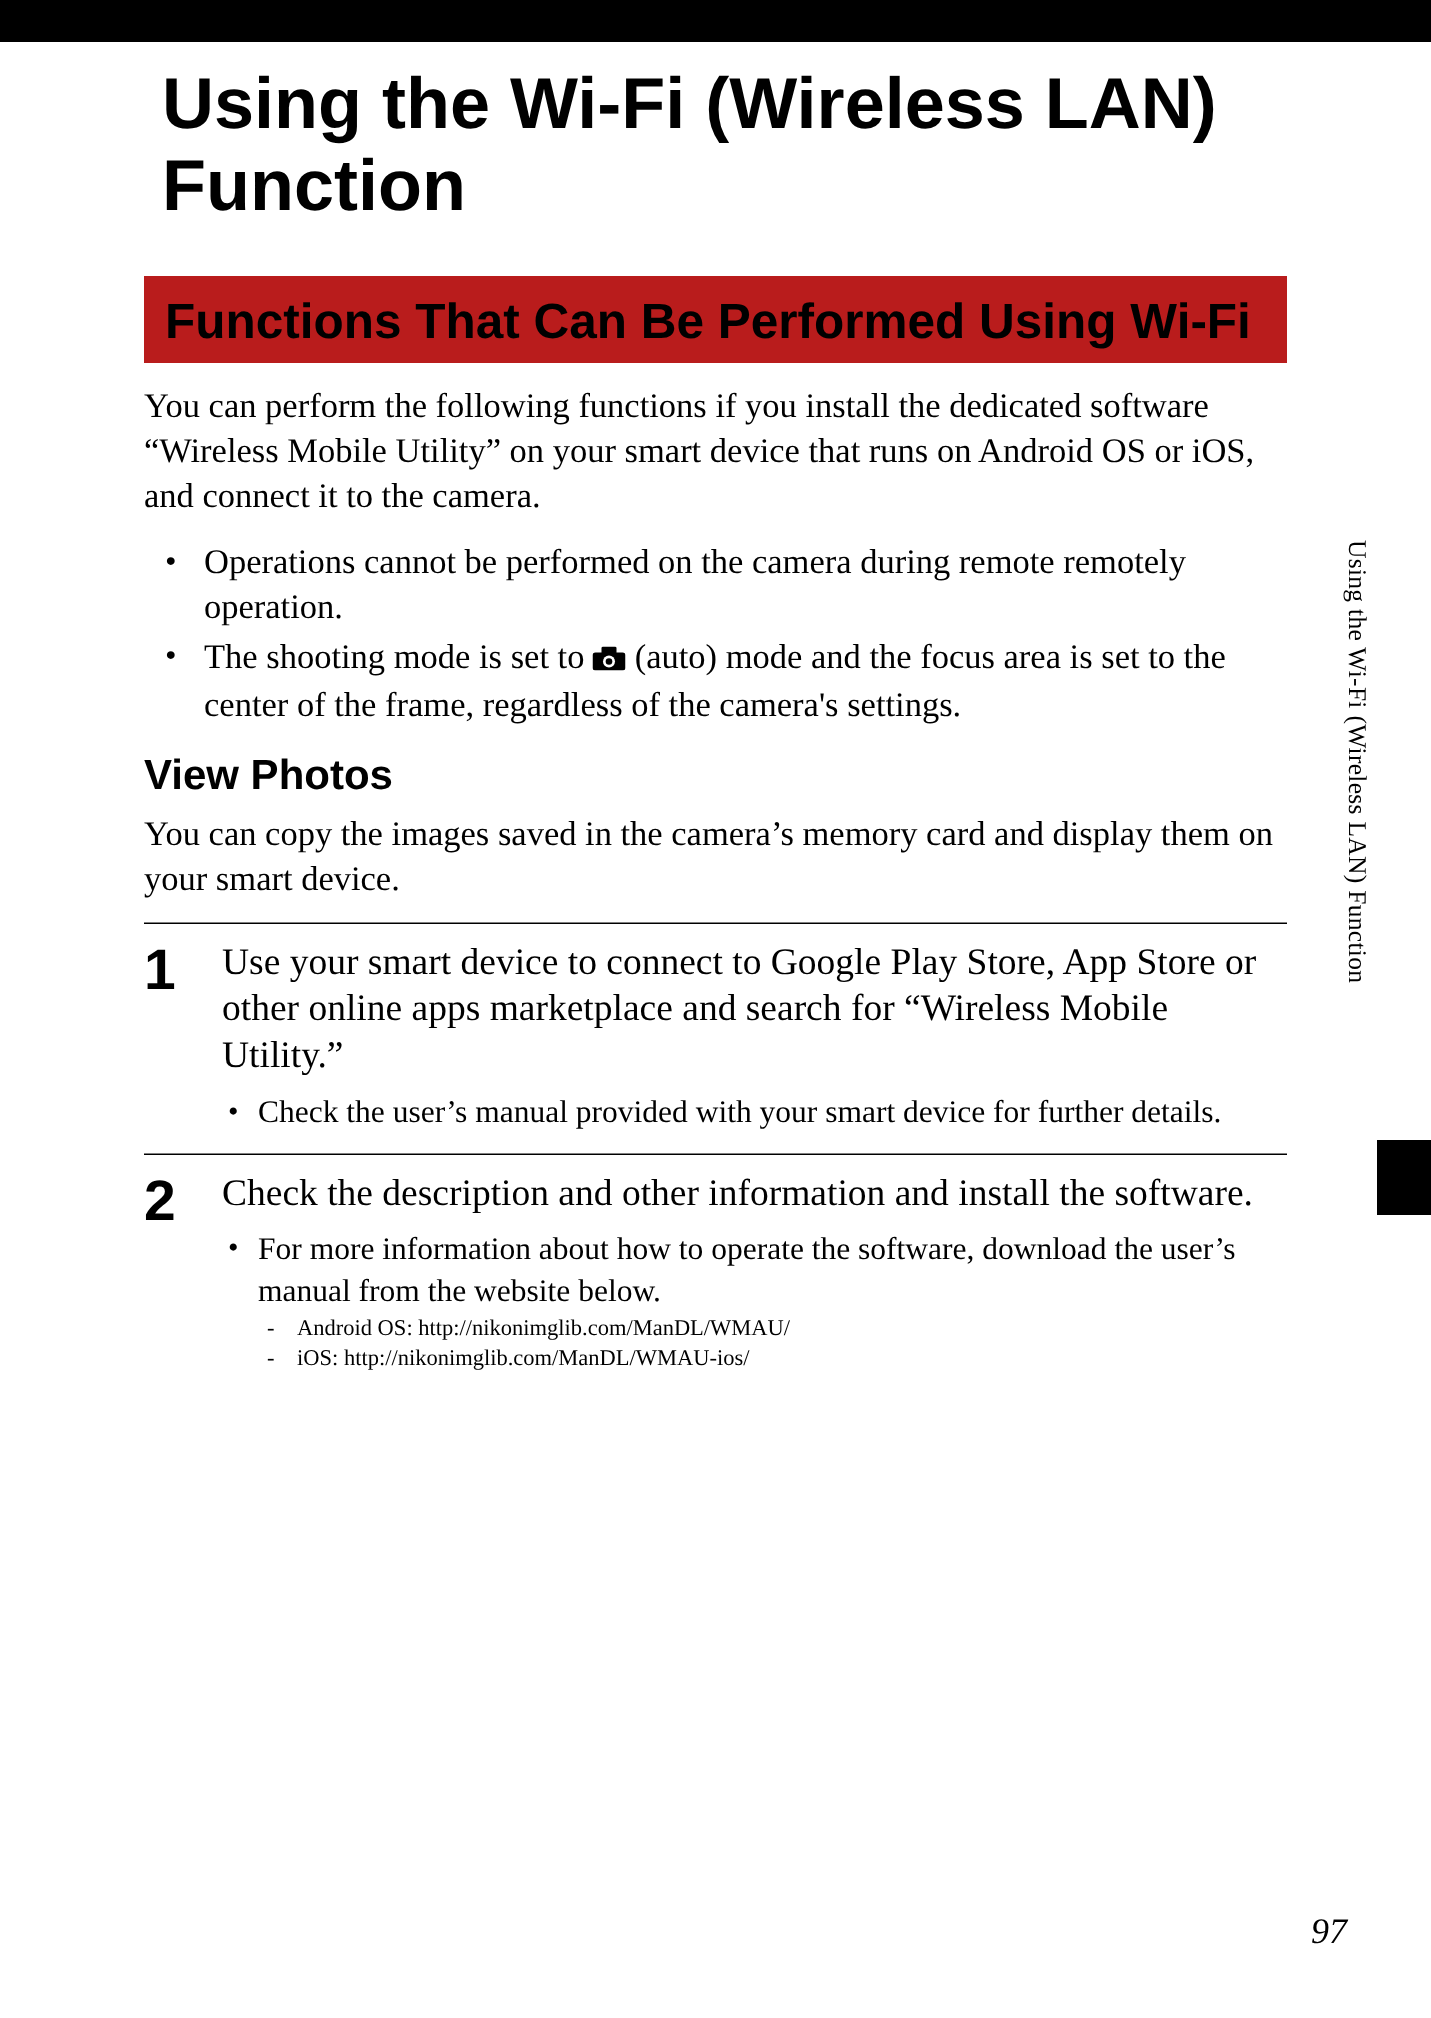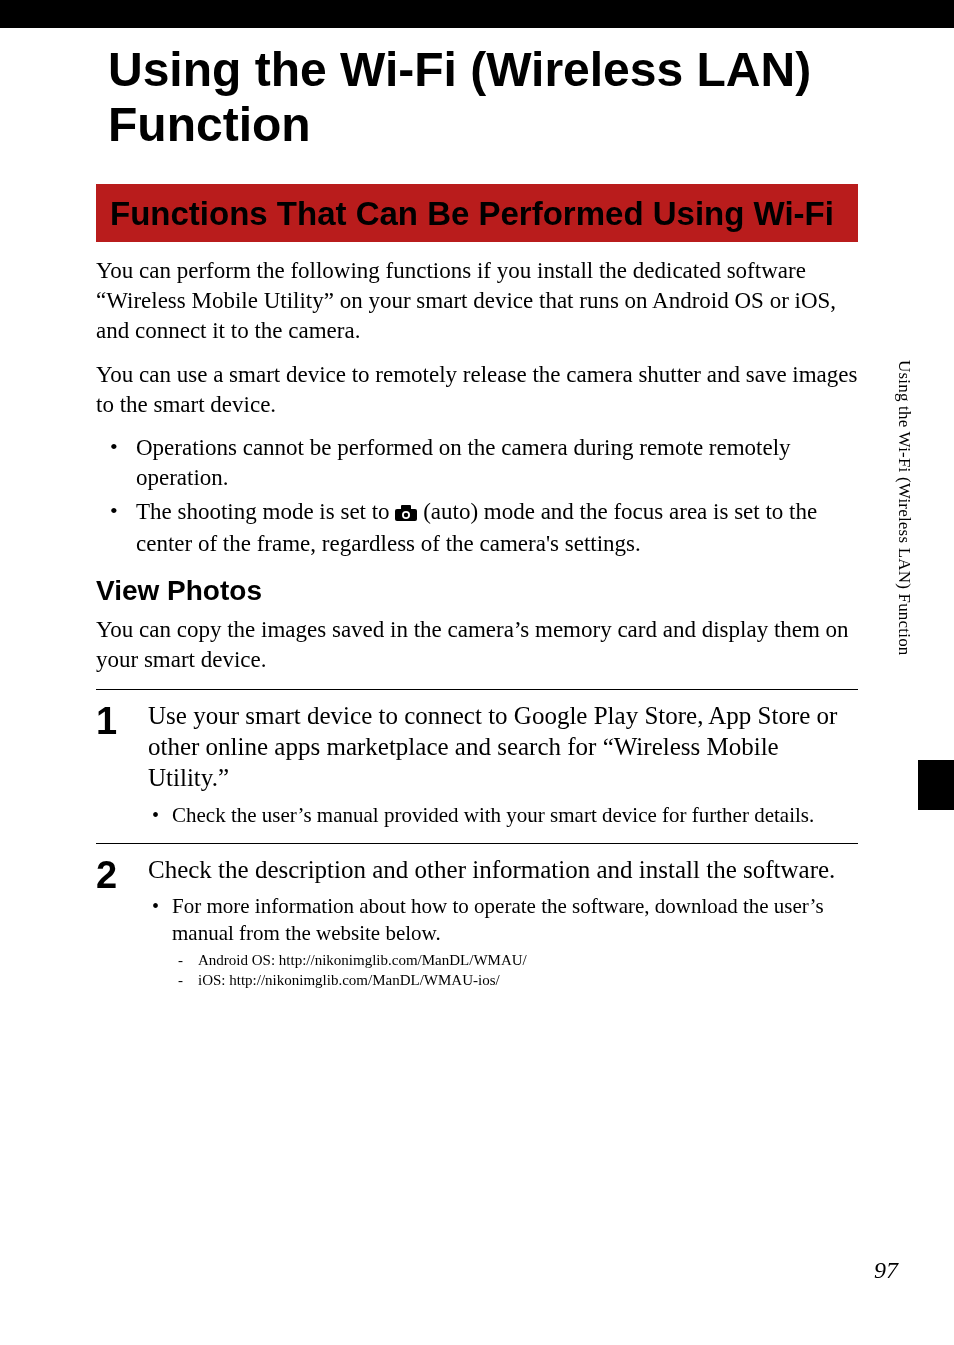--- a/index.html
+++ b/index.html
@@ -140,40 +140,39 @@
     position: absolute;
     right: 0;
     top: 760px;
     width: 36px;
     height: 50px;
     background: #000;
   }
   .page-num {
     position: absolute;
     right: 56px;
-    bottom: 61px;
+    bottom: 43px;
     font-style: italic;
     font-size: 24px;
     font-family: Georgia, serif;
   }
 </style>
 </head>
 <body>
 
 <div class="top-black-bar"></div>
 
 <div class="content">
 
   <h1 class="page-title">Using the Wi-Fi (Wireless LAN) Function</h1>
 
   <div class="section-header">Functions That Can Be Performed Using Wi-Fi</div>
 
   <p class="body-text">You can perform the following functions if you install the dedicated software “Wireless Mobile Utility” on your smart device that runs on Android OS or iOS, and connect it to the camera.</p>
 
-  <p class="body-text">You can use a smart device to remotely release the camera shutter and save images to the smart device.</p>
   <ul class="bullets">
     <li>Operations cannot be performed on the camera during remote remotely operation.</li>
     <li>
       <span>The shooting mode is set to </span><span class="camera-icon"><svg width="22" height="16" viewBox="0 0 22 16">
             <rect x="0" y="4" width="22" height="12" rx="2" fill="#000"></rect>
             <rect x="6" y="0" width="10" height="6" rx="1" fill="#000"></rect>
             <circle cx="11" cy="10" r="4" fill="#fff"></circle>
             <circle cx="11" cy="10" r="2.2" fill="#000"></circle>
           </svg></span><span> (auto) mode and the focus area is set to the center of the frame, regardless of the camera's settings.</span>
     </li>

